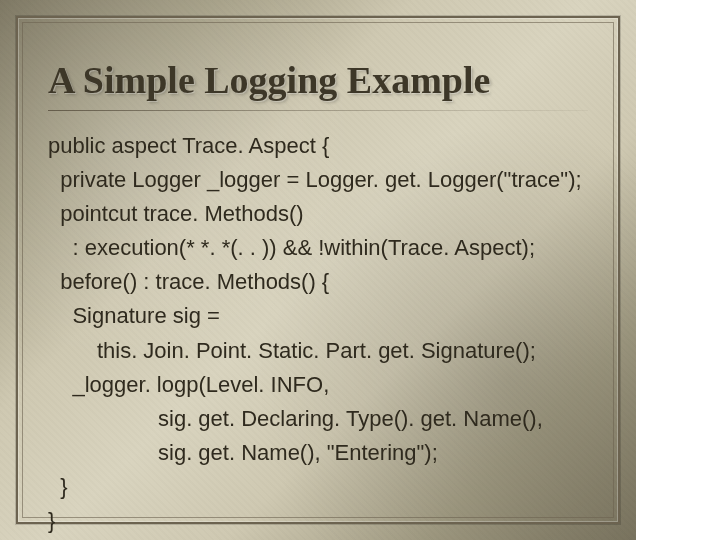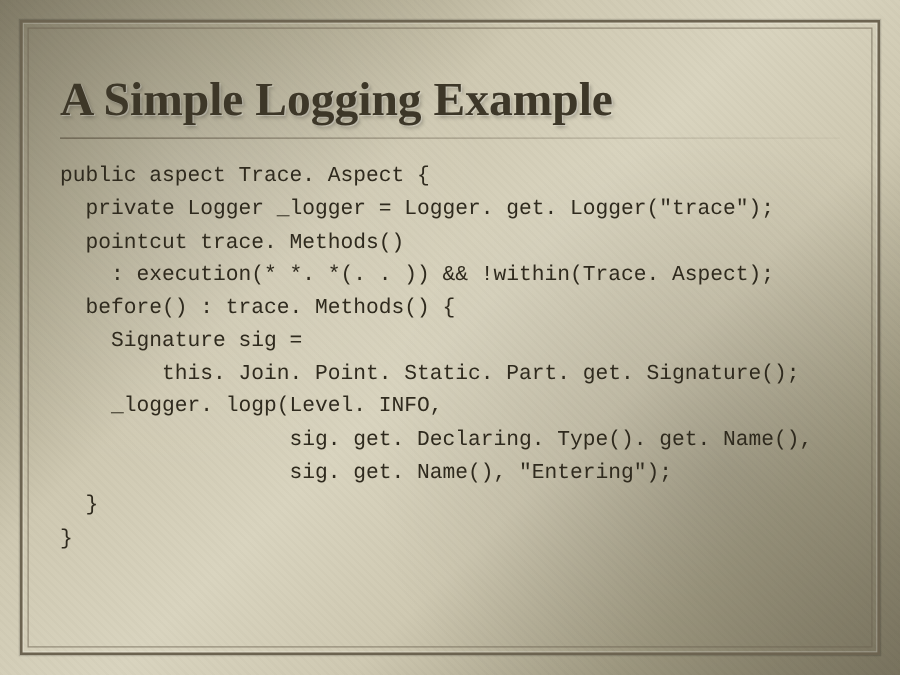--- a/index.html
+++ b/index.html
@@ -3,21 +3,21 @@
 <meta charset="utf-8">
 <style>
   html, body {
     margin: 0;
     padding: 0;
     width: 720px;
     height: 540px;
     overflow: hidden;
   }
   .slide {
-    width: 720px;
+    width: 636px;
     height: 540px;
     box-sizing: border-box;
     background:
       linear-gradient(135deg,
         #7b7560 0%,
         #8c866f 8%,
         #a39d84 18%,
         #cfc9b2 35%,
         #d9d4bf 50%,
         #cfc9b2 65%,
@@ -63,22 +63,22 @@
     color: #3d3728;
     margin: 0 0 18px 0;
     text-shadow: 1px 1px 0 rgba(255,255,255,0.25), 2px 2px 3px rgba(0,0,0,0.2);
   }
   .title-underline {
     height: 1px;
     background: linear-gradient(to right, rgba(60,50,35,0.6), rgba(60,50,35,0.05));
     margin: -10px 0 18px 0;
   }
   .code {
-    font-family: Liberation Mono, monospace;
-    font-size: 17px;
+    font-family: Liberation Sans, sans-serif;
+    font-size: 22px;
     line-height: 1.55;
     color: #2f2a1e;
     white-space: pre;
   }
 </style>
 </head>
 <body>
 
 <div class="slide">
   <div class="frame"></div>

